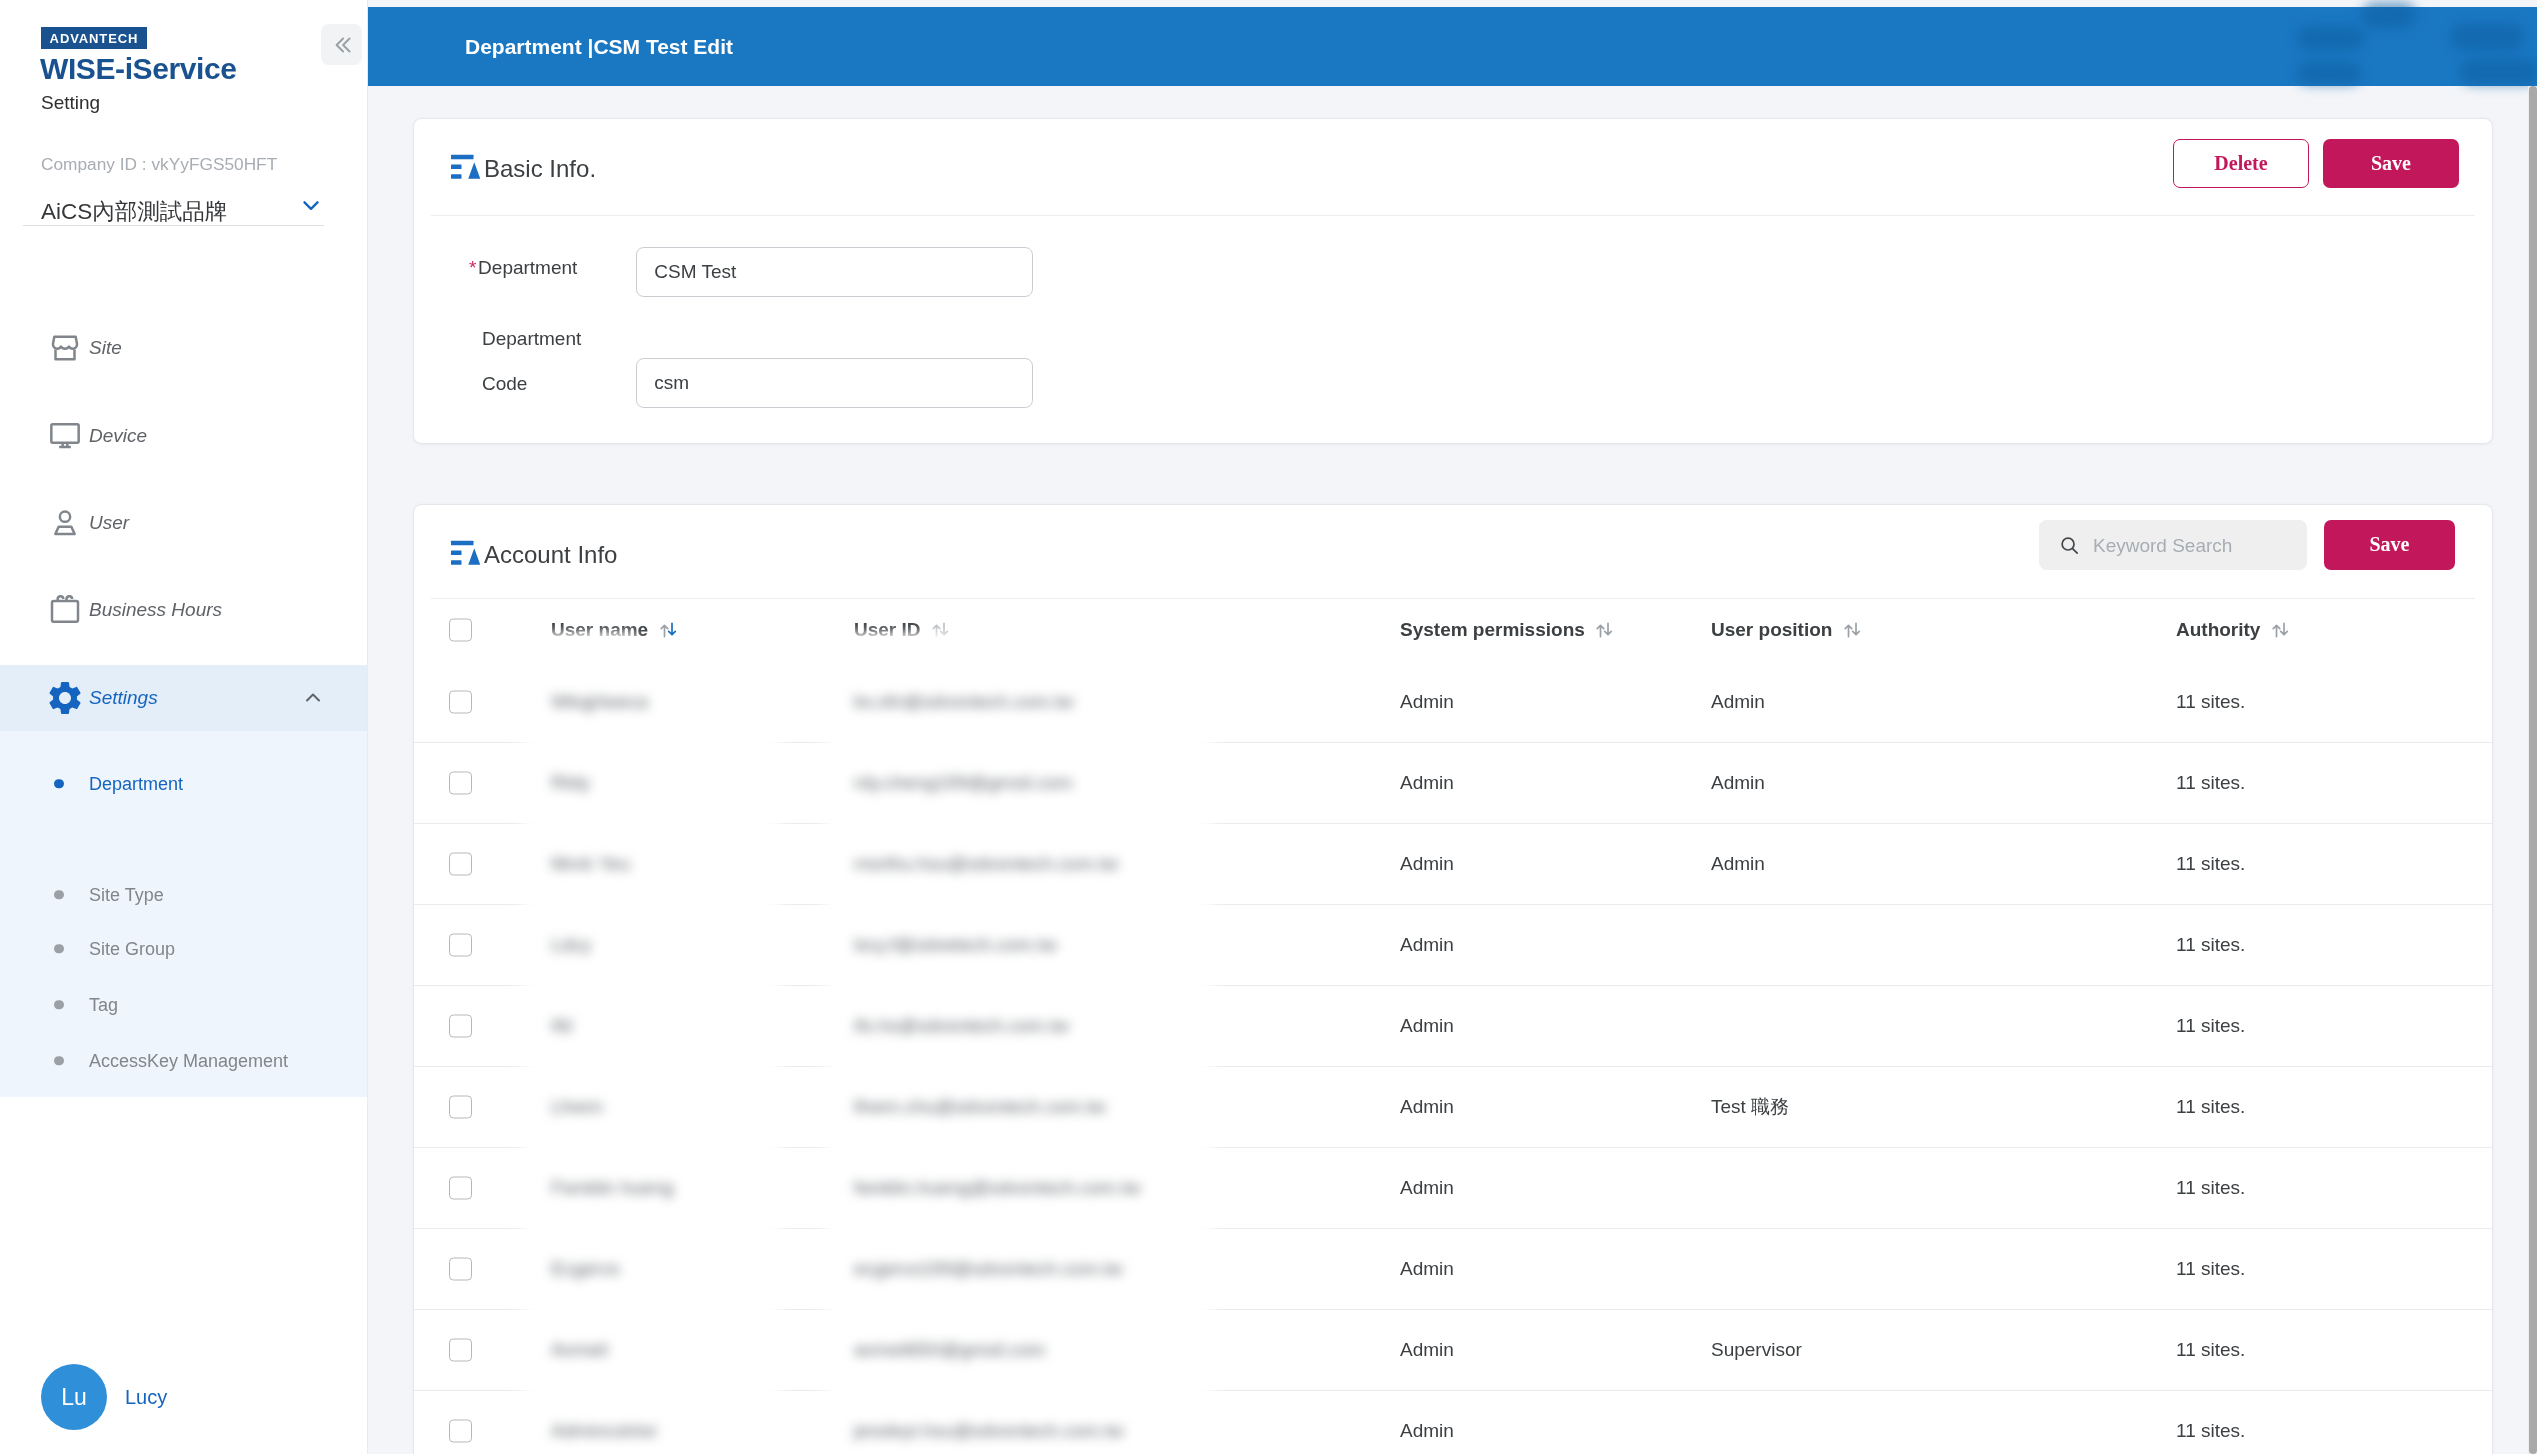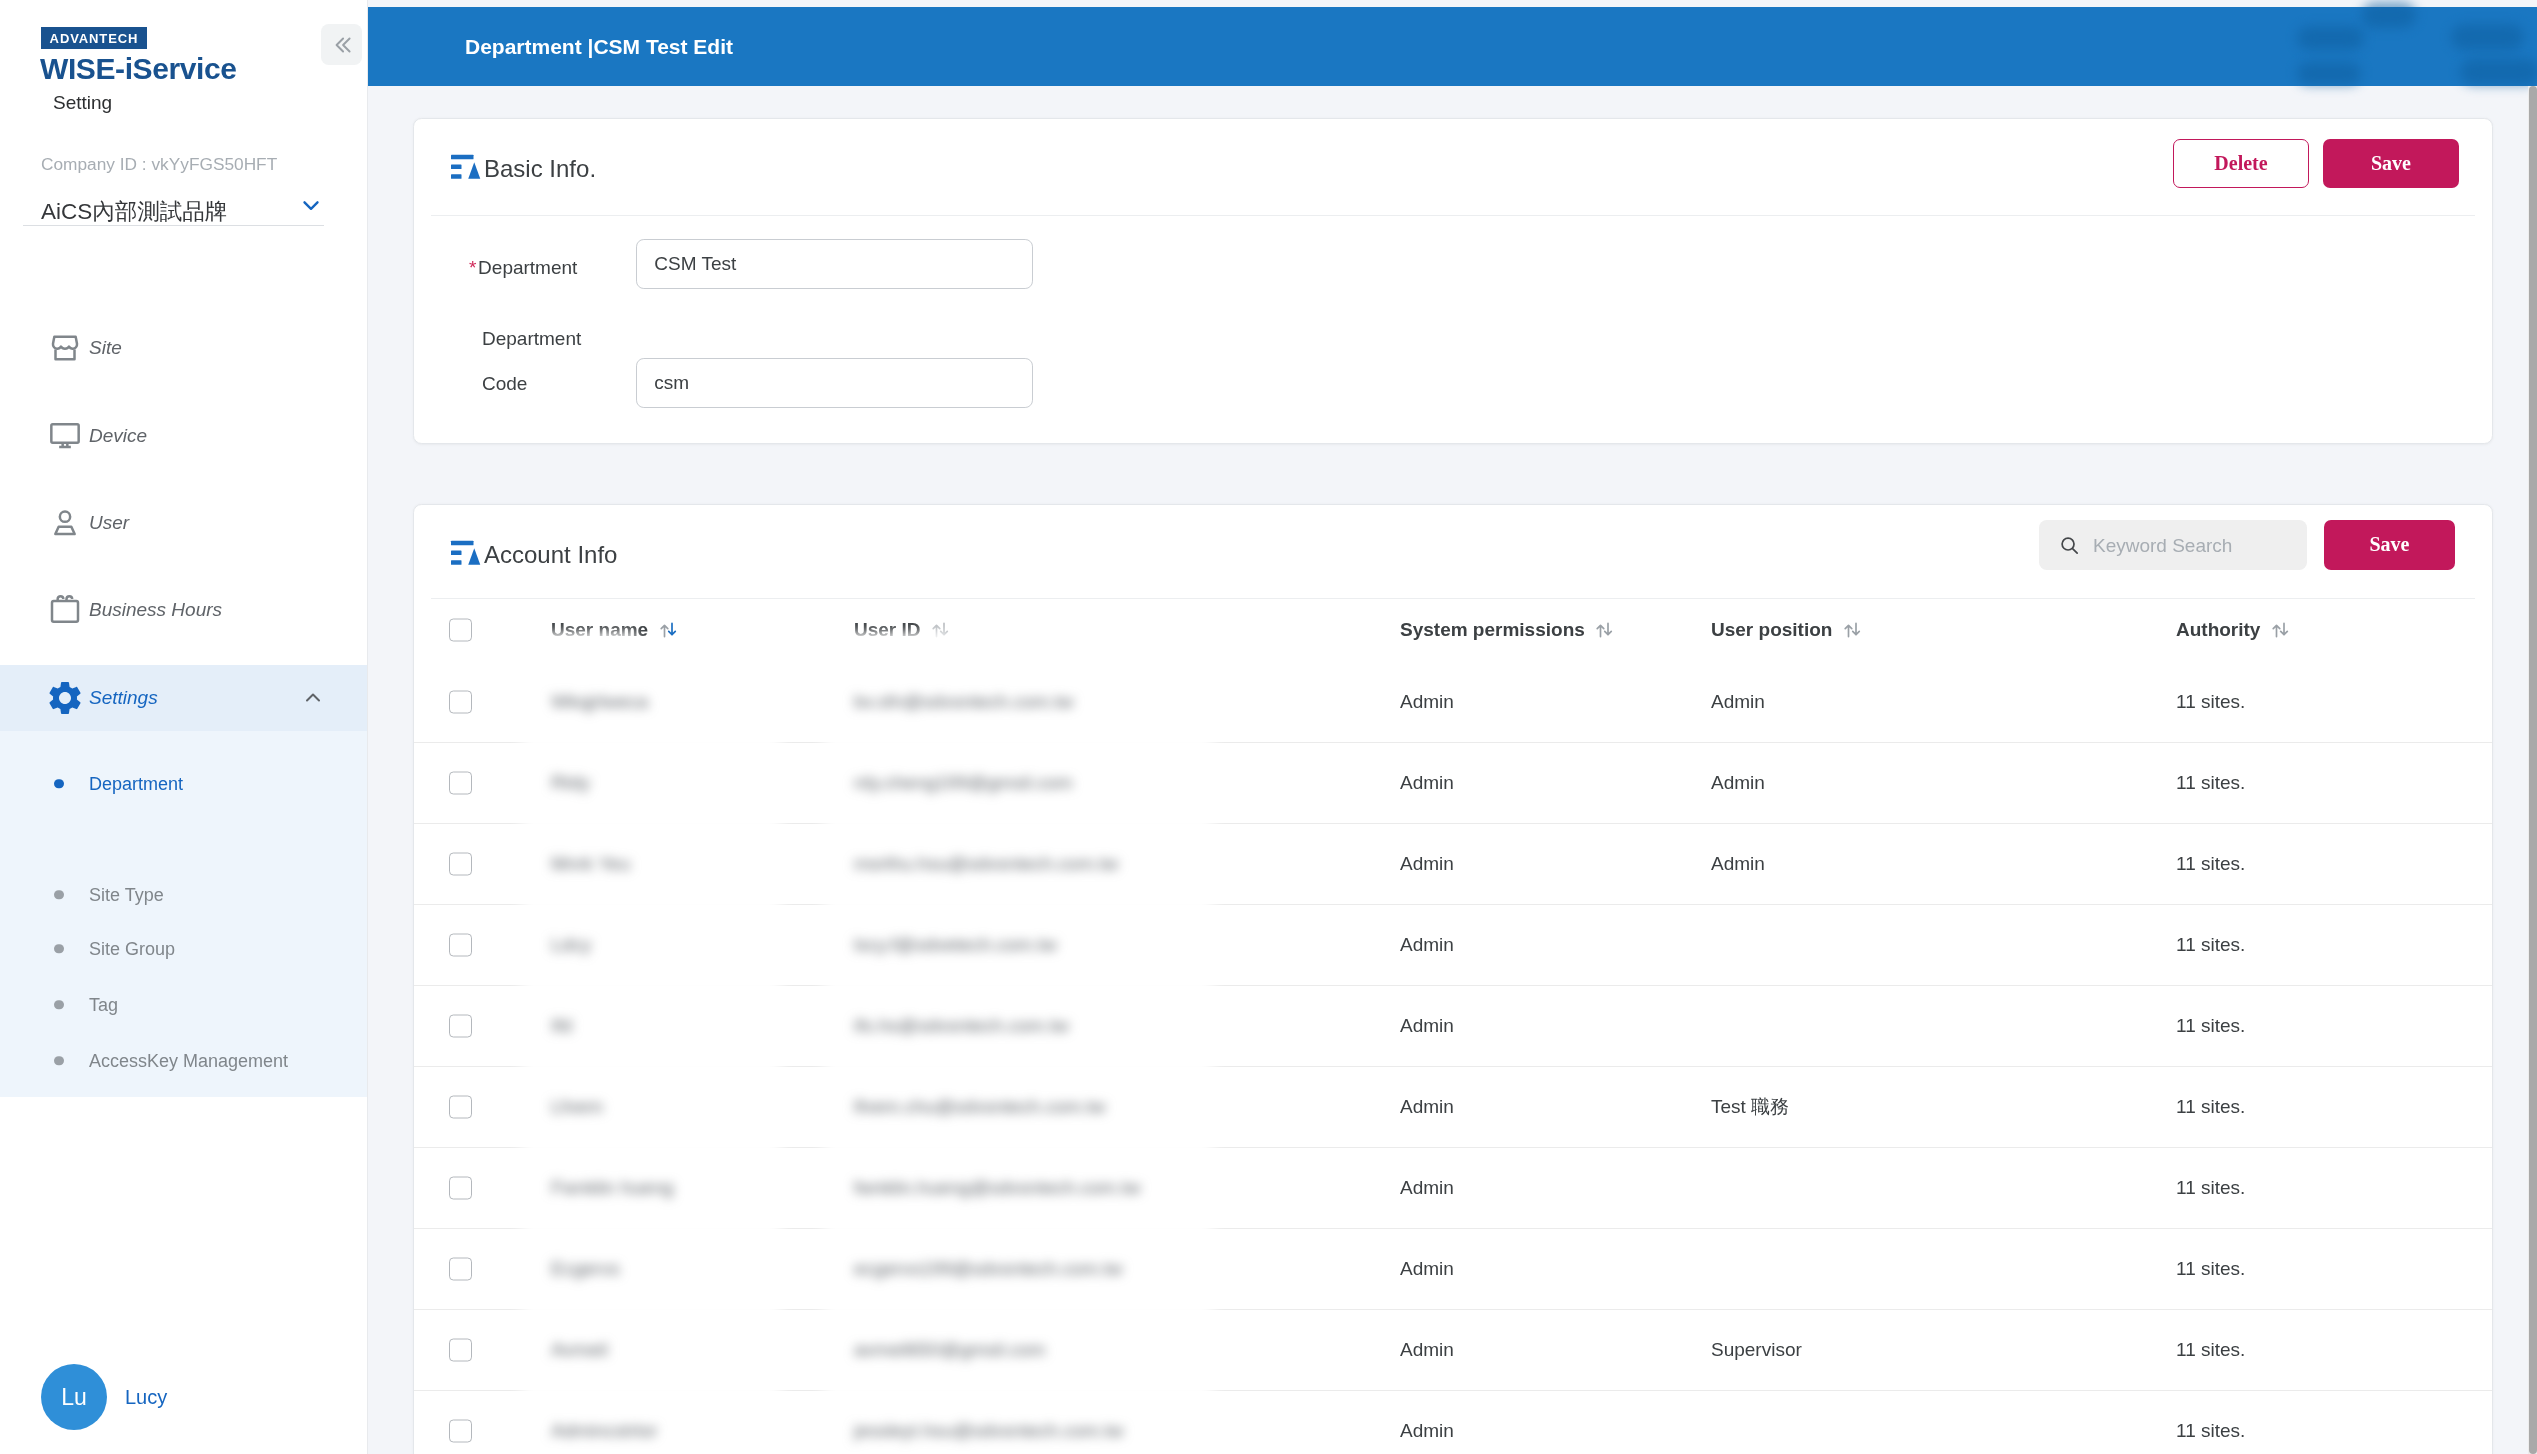--- a/index.html
+++ b/index.html
@@ -15,21 +15,21 @@
     --divider:#ebebeb;
   }
   html,body{margin:0;padding:0;background:var(--page-bg);font-family:"Liberation Sans",sans-serif;}
   .app{position:relative;width:2538px;height:1454px;overflow:hidden;background:var(--page-bg);}
   svg{display:block}
 
   
   .sidebar{position:absolute;left:0;top:0;width:367px;height:1454px;background:#fff;border-right:0.9px solid #e8eaed;z-index:5;}
   .brand-badge{position:absolute;left:41px;top:27px;background:#19528f;color:#fff;font-size:13px;font-weight:700;letter-spacing:0.9px;padding:3.5px 8.6px;}
   .product-name{position:absolute;left:40px;top:52px;font-size:30px;font-weight:700;color:#19528f;letter-spacing:-0.4px;}
-  .subtitle{position:absolute;left:41px;top:92px;font-size:19px;color:#2d2f31;margin-left:12px;}
+  .subtitle{position:absolute;left:41px;top:92px;font-size:19px;color:#2d2f31;}
   .collapse-btn{position:absolute;left:321px;top:24px;width:41px;height:41px;background:#f1f3f4;border-radius:7.8px;display:flex;align-items:center;justify-content:center;cursor:pointer;}
   .company-id{position:absolute;left:41px;top:154px;font-size:17.3px;color:#a7adb3;}
   .company-name{position:absolute;left:41px;top:196px;font-size:22.5px;color:#35373a;}
   .company-select-chevron{position:absolute;left:298px;top:192px;}
   .company-divider{position:absolute;left:22.5px;top:225px;width:301px;height:0;border-top:1.7px solid #dcdfe3;}
 
   .nav-item{position:absolute;left:0;width:367px;height:67px;}
   .nav-icon{position:absolute;left:45px;top:50%;transform:translateY(-50%);}
   .nav-label{position:absolute;left:89px;top:50%;transform:translateY(-50%);font-size:19px;color:var(--txt-gray);font-style:italic;}
   .nav-site{top:314px}.nav-device{top:402px}.nav-user{top:489px}.nav-hours{top:576px}
@@ -69,21 +69,21 @@
   .dv1{top:96px}.dv2{top:93px}
 
   .btn{position:absolute;height:49px;border-radius:7px;font-size:20px;font-weight:600;display:flex;align-items:center;justify-content:center;cursor:pointer;box-sizing:border-box;font-family:Liberation Serif, serif;}
   .btn-delete{left:1759px;top:20px;width:136px;background:#fff;border:1.7px solid var(--crimson);color:var(--crimson);}
   .btn-save{left:1909px;top:20px;width:136px;background:var(--crimson);border:none;color:#fff;}
   .btn-save2{left:1910px;top:14.7px;width:131px;height:50px;background:var(--crimson);border:none;color:#fff;}
 
   .field-label{position:absolute;font-size:19px;color:var(--txt-dark);}
   .req-star{color:#d02a5a;margin-right:1.7px;font-size:19px;}
   .tinput{position:absolute;left:222px;width:397px;height:50px;box-sizing:border-box;border:1.7px solid #c9cdd2;border-radius:7.8px;padding:0 17.3px;font-size:19px;color:var(--txt-dark);background:#fff;outline:none;font-family:"Liberation Sans",sans-serif;}
-  .inp-dept{top:120px}.inp-code{top:239px}
+  .inp-dept{top:128px}.inp-code{top:239px}
   .lbl-dept{left:55px;top:138px;}
   .lbl-code1{left:68px;top:209px;}
   .lbl-code2{left:68px;top:254px;}
 
   .search-wrap{position:absolute;left:1625px;top:14.7px;width:268px;height:50px;background:#efefef;border-radius:7.8px;}
   .search-wrap svg{position:absolute;left:19px;top:14px;}
   .search-input{position:absolute;left:52px;top:0;width:207px;height:50px;border:none;background:transparent;font-size:19px;color:var(--txt-dark);outline:none;font-family:"Liberation Sans",sans-serif;}
   .search-input::placeholder{color:#a7adb3;}
 
   

